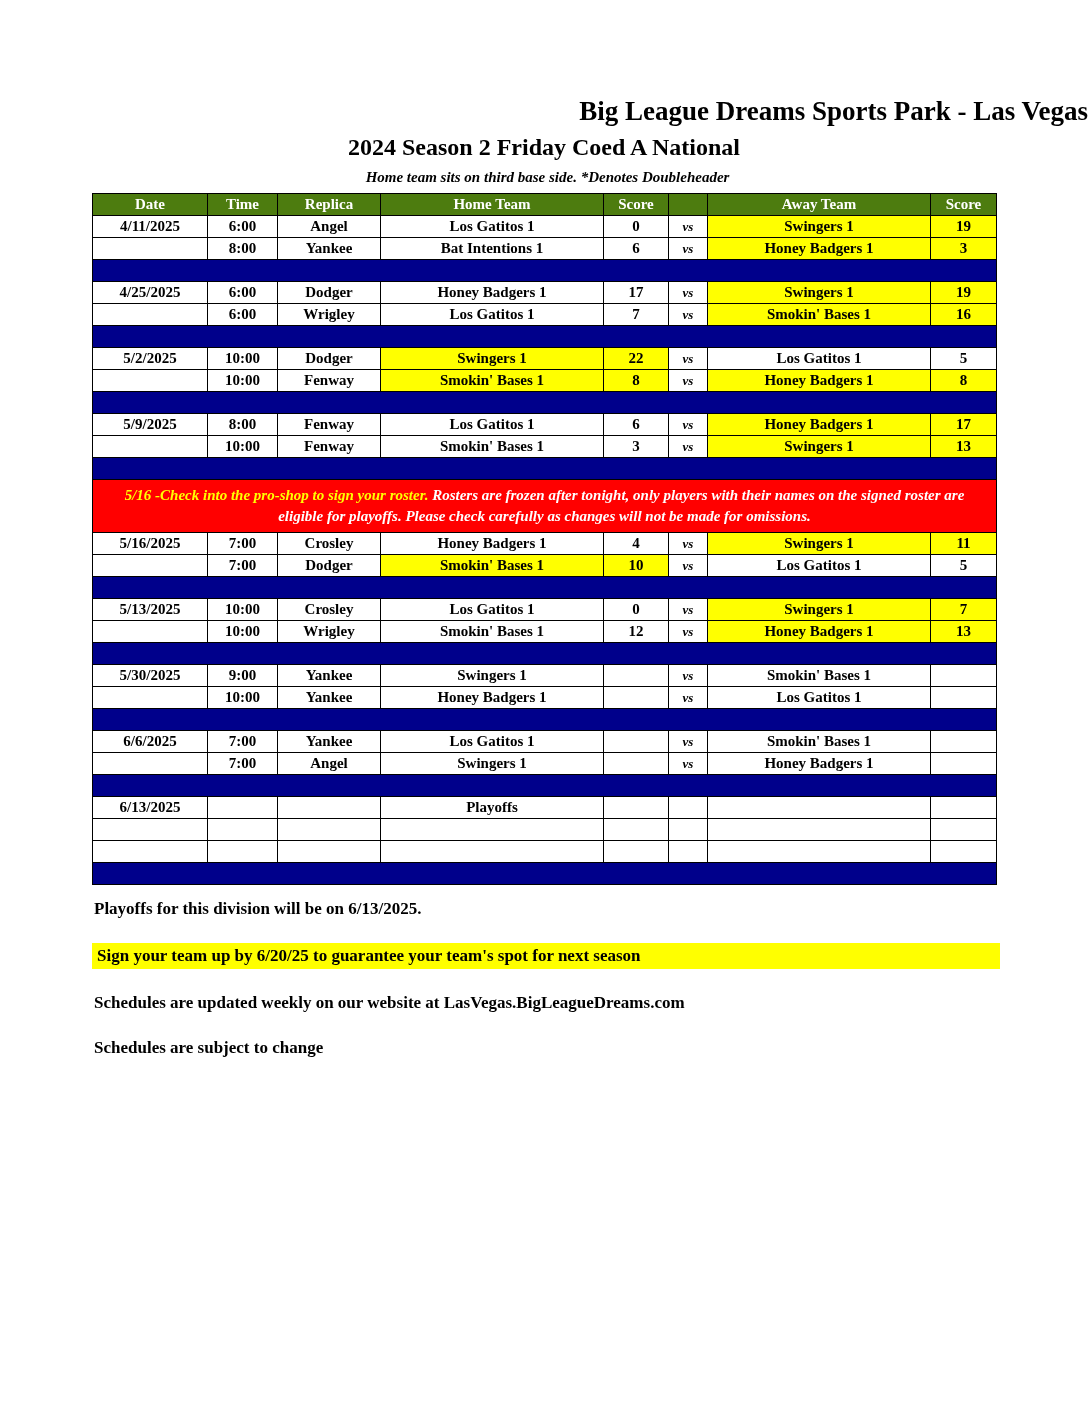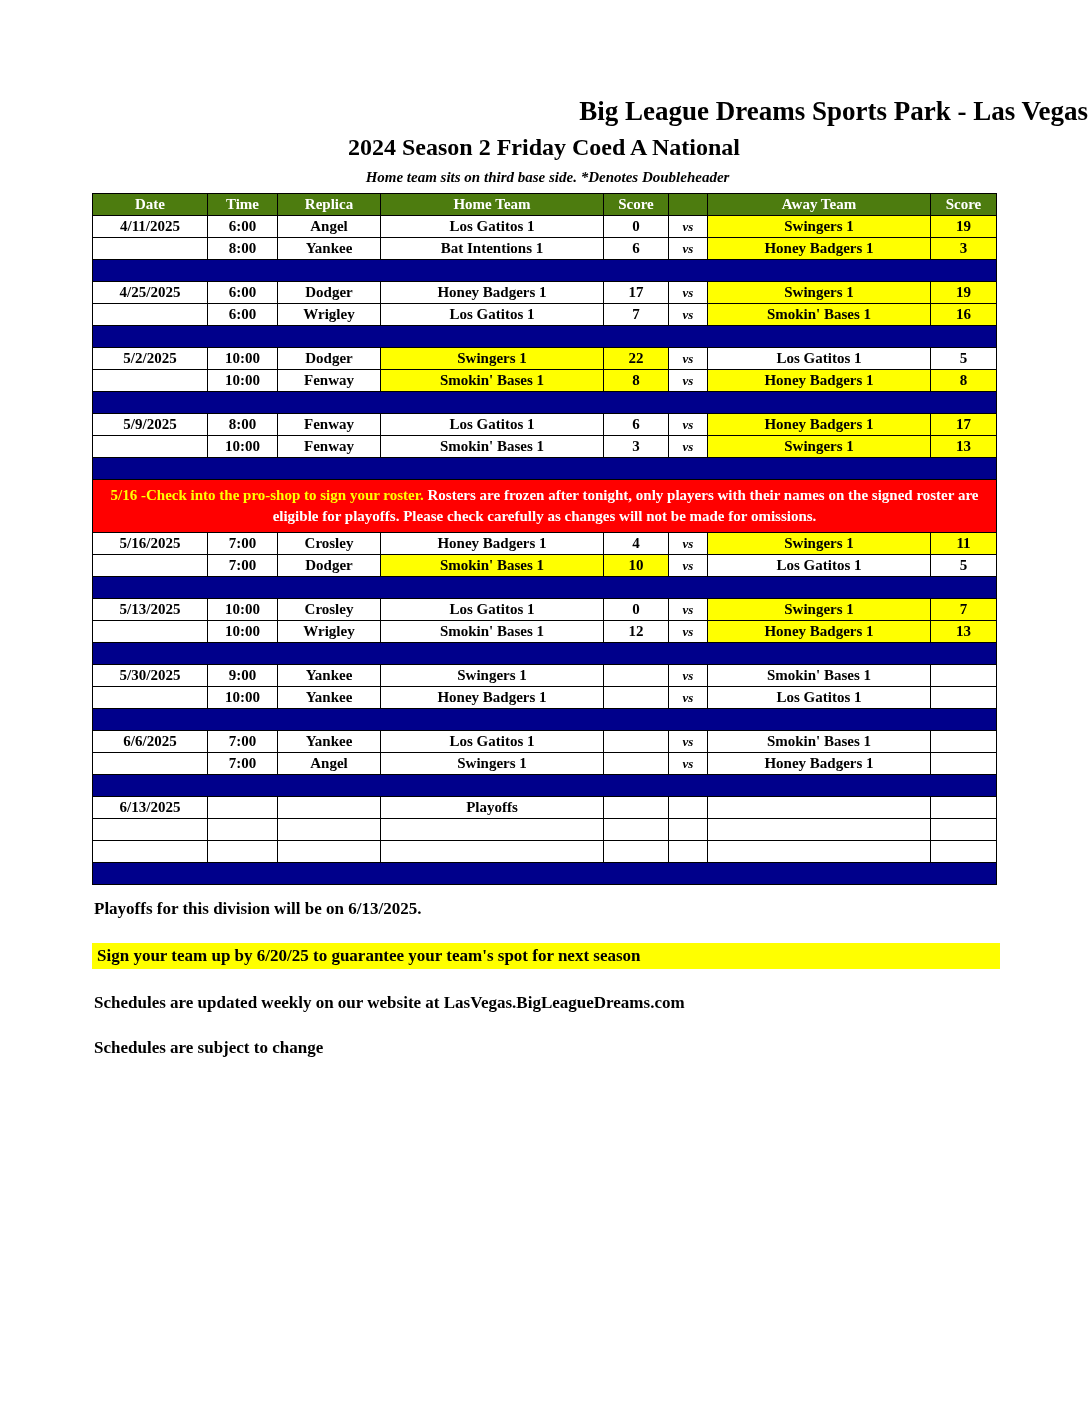--- a/index.html
+++ b/index.html
@@ -72,20 +72,21 @@
     font-size: 13px;
   }
   .schedule td.banner {
     background: #FF0000;
     color: #ffffff;
     height: 53px;
     white-space: normal;
     line-height: 21px;
     font-size: 15px;
     padding: 0 10px;
+    font-style: italic;
   }
   .banner-hl { color: #FFFF00; }
   .footer {
     margin-left: 92px;
     width: 908px;
     font-weight: 700;
     font-size: 17px;
   }
   .footer-line {
     margin-top: 23px;

